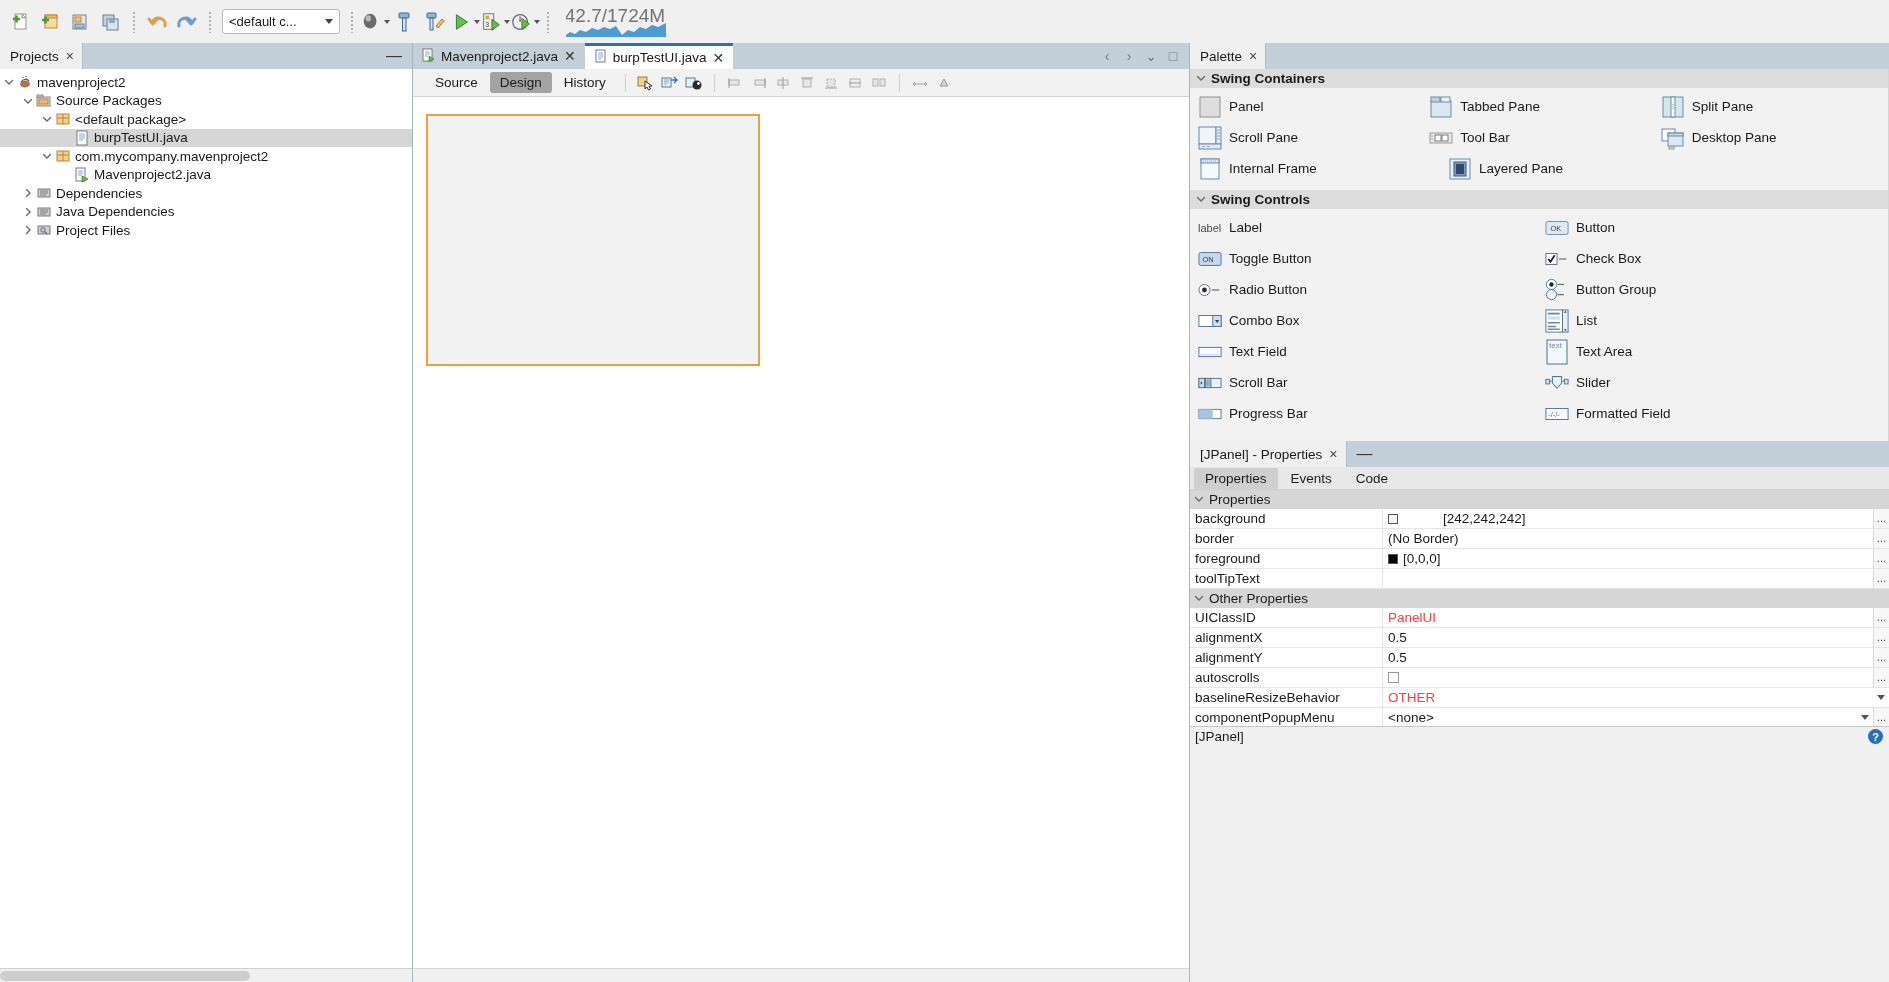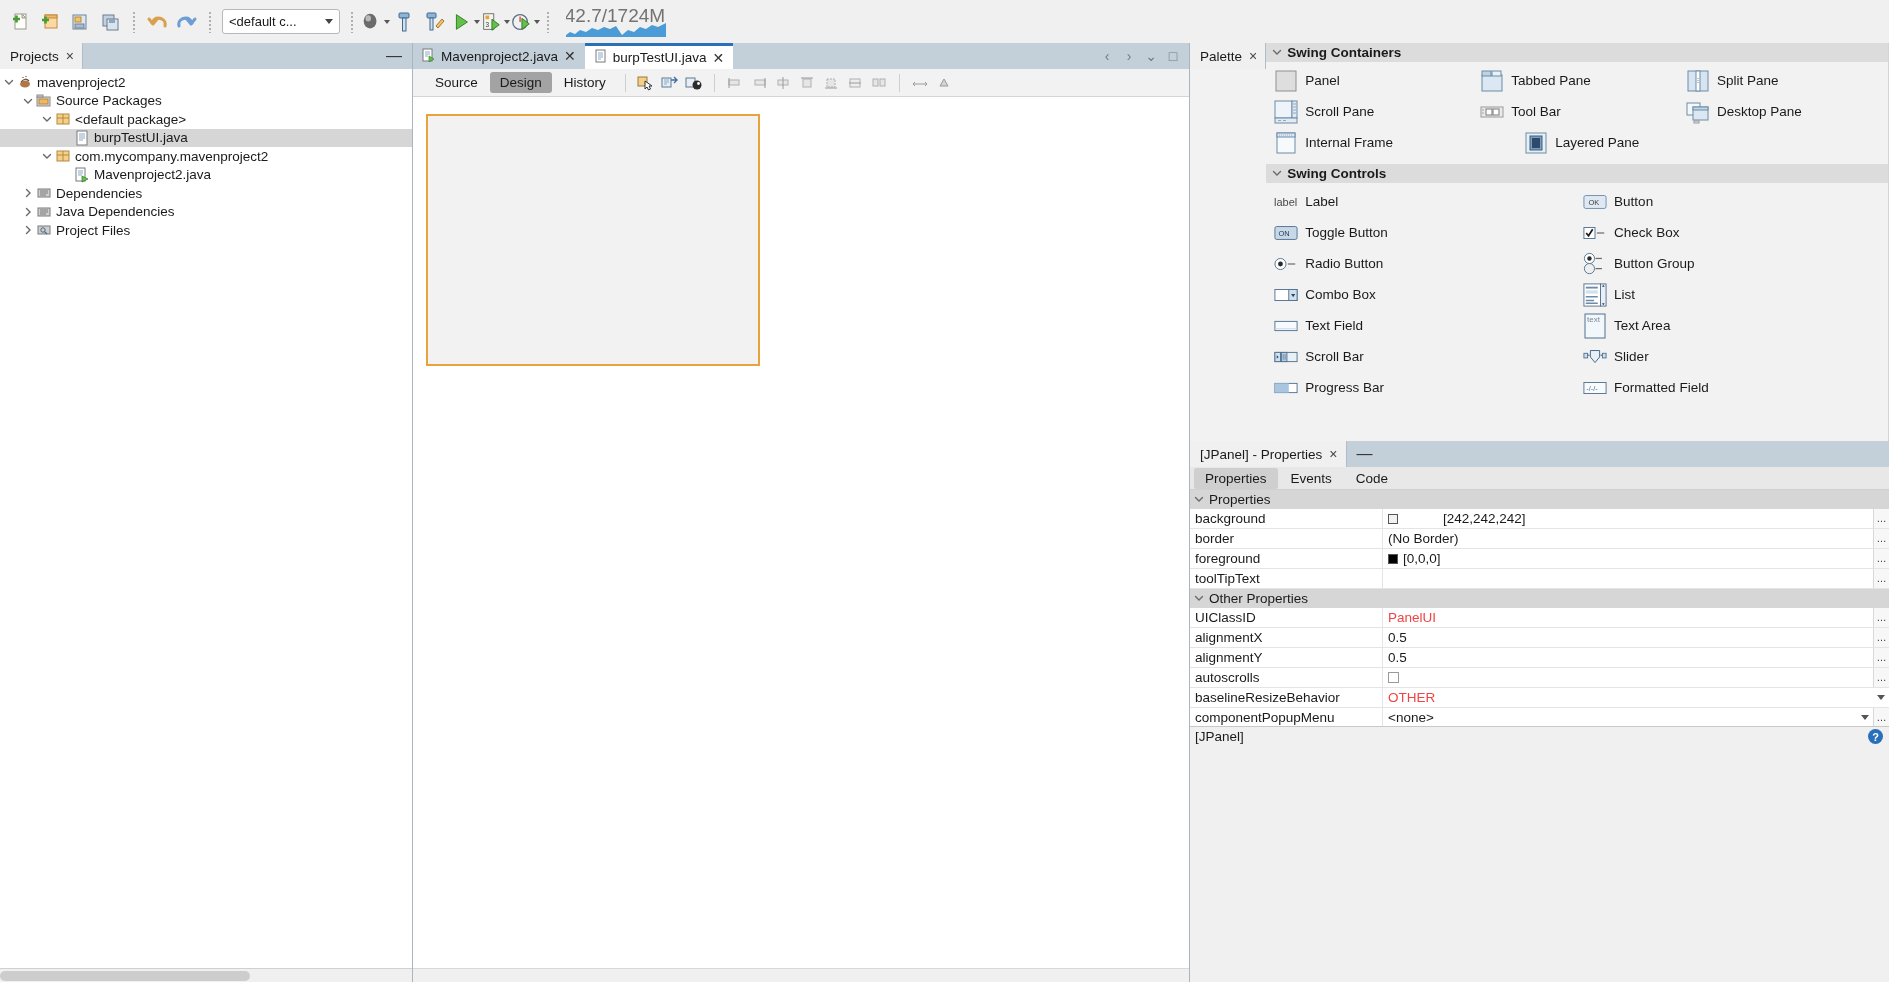--- a/index.html
+++ b/index.html
@@ -98,21 +98,21 @@
   .design-canvas { flex: 1; background: #fff; position: relative; overflow: hidden; }
   .design-form {
     position: absolute; left: 13px; top: 17px; width: 334px; height: 252px;
     background: #f2f2f2; border: 2px solid #e8a33d;
   }
   .ed-scroll-h { height: 14px; background: #f0f0f0; border-top: 1px solid #d8d8d8; }
 
   
   .right-panel { width: 700px; display: flex; flex-direction: column;
     background: #f0f0f0; border-left: 1px solid #a9b6c2; }
-  .palette-wrap { display: flex; flex-direction: row; height: 398px;
+  .palette-wrap { display: flex; flex-direction: column; height: 398px;
     background: #f2f2f2; }
   .pal-body { flex: 1; overflow: hidden; background: #f2f2f2;
     border-right: 1px solid #d5d5d5; }
   .pal-section-hdr {
     height: 19px; background: #dcdcdc; display: flex; align-items: center;
     font-weight: bold; font-size: 13.5px; padding-left: 6px; gap: 5px;
   }
   .pal-grid { padding: 3px 0 6px 4px; }
   .pal-row { display: flex; }
   .pal-item { display: flex; align-items: center; gap: 7px; height: 31px;

